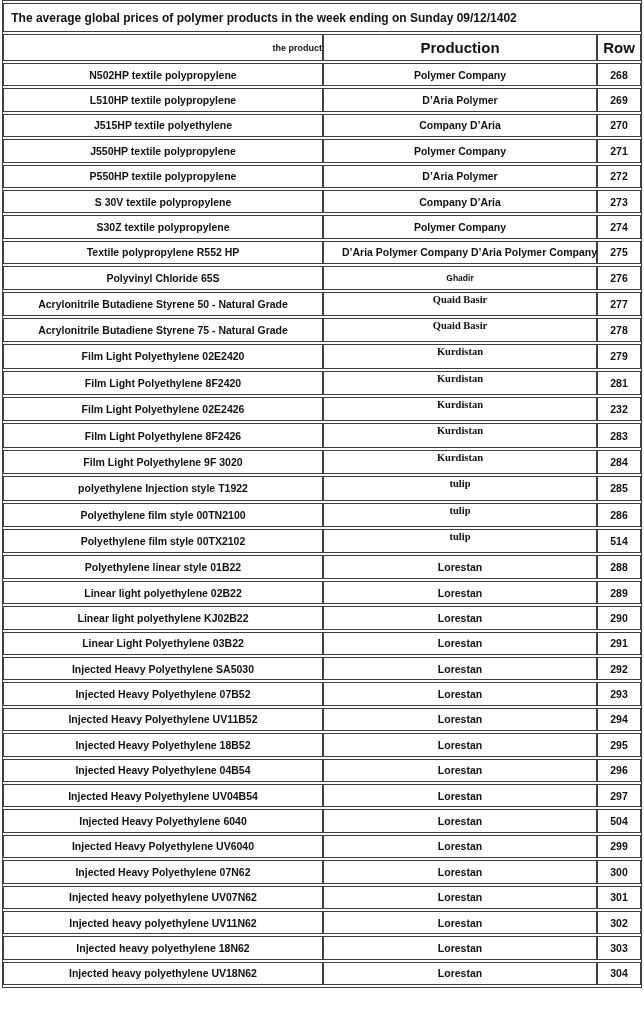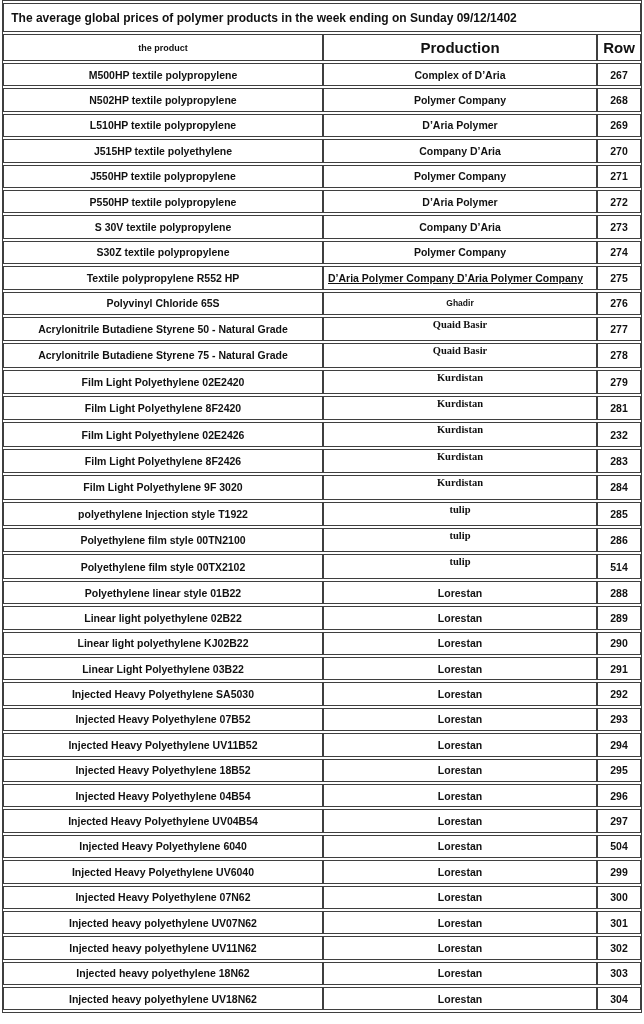--- a/index.html
+++ b/index.html
@@ -31,33 +31,32 @@
     padding: 0;
     overflow: visible;
     background: #ffffff;
   }
   .title-cell {
     height: 27px;
     font-size: 12px;
     padding-right: 116px; 
   }
   tr.header-row th { height: 25px; }
-  th.h-product     { font-size: 9px; }
+  th.h-product     { font-size: 9px; text-align: right; }
   th.h-production, th.h-row { font-size: 15px; }
   tbody td {
     height: 21.4px;
     font-size: 10.5px;
   }
   td.small   { font-size: 8.5px; }
   td.raised  { vertical-align: top; padding-top: 1px; font-family: Liberation Serif, serif; }
   td.overflow {
     white-space: nowrap;
     text-align: left;
-    padding-left: 4px;
-    text-decoration: underline;
+    padding-left: 18px;
   }
 </style>
 </head>
 <body>
 
 <table class="price-table">
   <colgroup>
     <col class="c-product">
     <col class="c-production">
     <col class="c-row">
@@ -66,25 +65,20 @@
     <tr>
       <td colspan="3" class="title-cell">The average global prices of polymer products in the week ending on Sunday 09/12/1402</td>
     </tr>
     <tr class="header-row">
       <th class="h-product">the product</th>
       <th class="h-production">Production</th>
       <th class="h-row">Row</th>
     </tr>
   </thead>
   <tbody id="rows-body">
-  <tr>
-    <td>M500HP textile polypropylene</td>
-    <td>Complex of D’Aria</td>
-    <td>267</td>
-  </tr>
 
   <tr>
     <td>N502HP textile polypropylene</td>
     <td>Polymer Company</td>
     <td>268</td>
   </tr>
 
   <tr>
     <td>L510HP textile polypropylene</td>
     <td>D’Aria Polymer</td>

